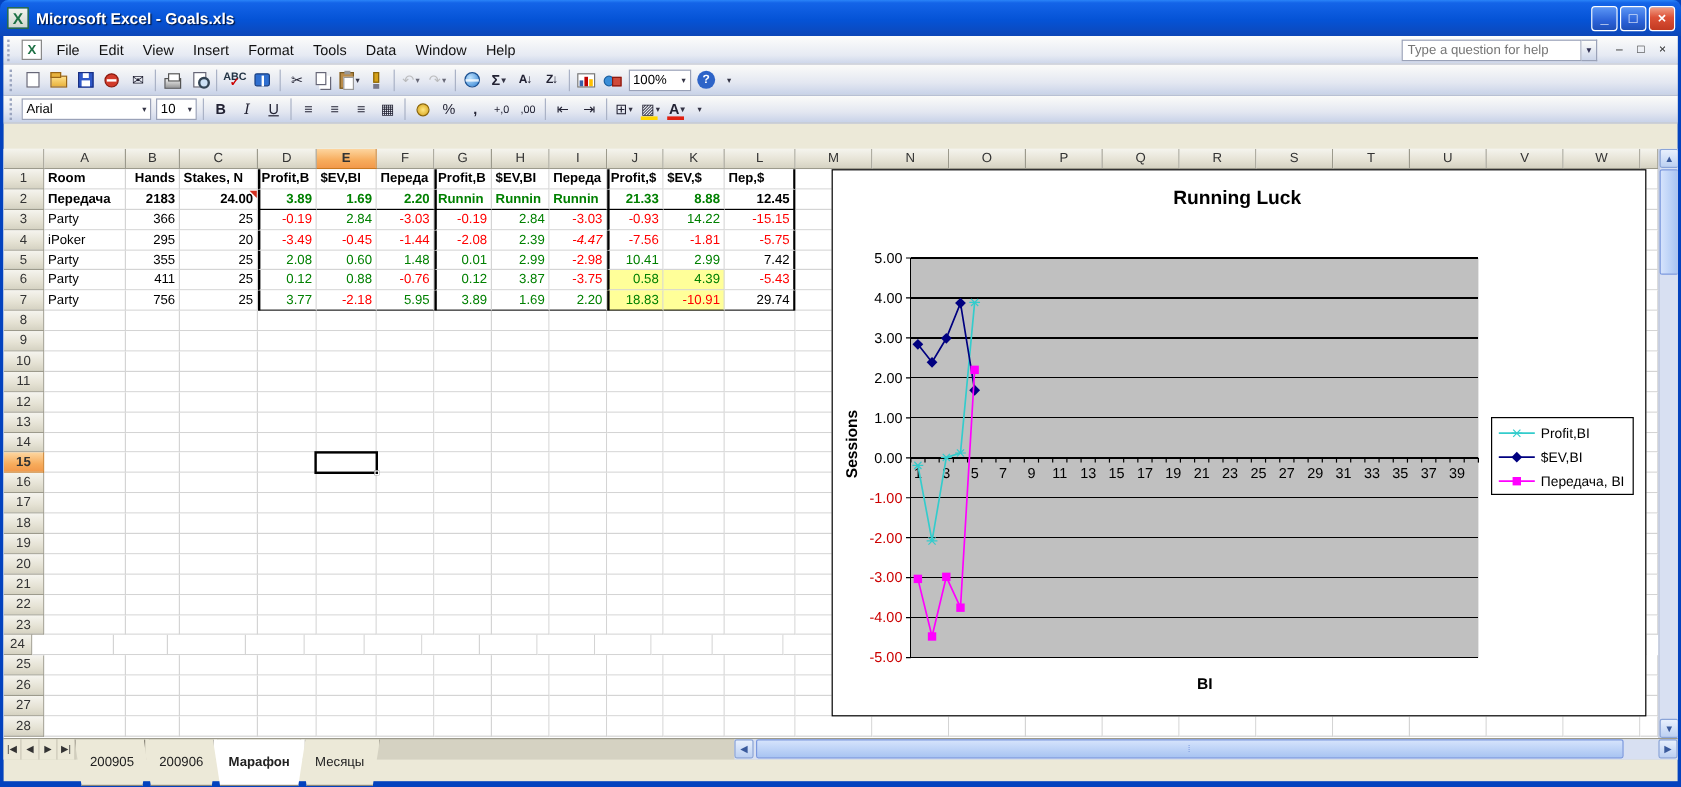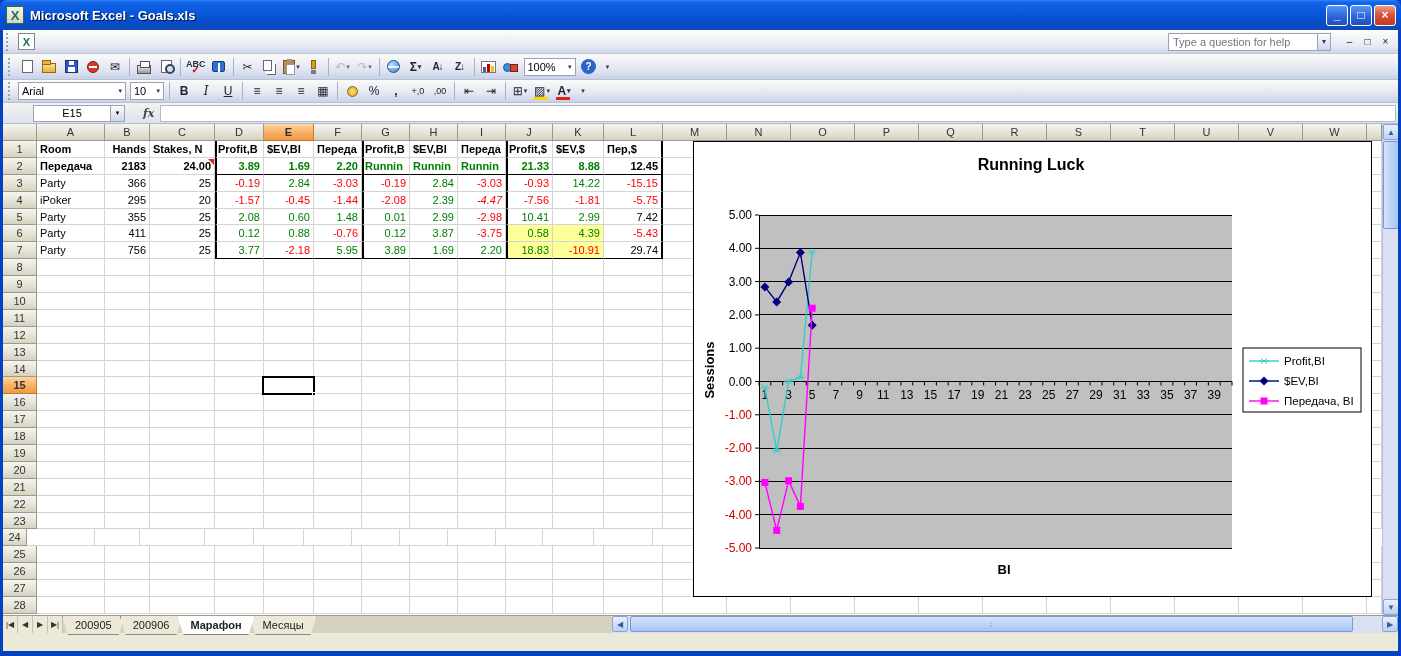--- a/index.html
+++ b/index.html
@@ -133,21 +133,21 @@
     color:#3A5A9C;font-size:8px;display:flex;align-items:center;justify-content:center;}
   .vthumb{position:absolute;left:0;top:17px;width:16px;height:88px;background:linear-gradient(90deg,#D5E3FC,#A8C4F2);
     border:1px solid #7A98DF;border-radius:2px;}
   .vscroll .down{position:absolute;bottom:0;}
 
   
   .tabbar{position:absolute;left:0;top:585px;width:1395px;height:18px;background:#D5D2C2;display:flex;align-items:stretch;
     border-top:1px solid #9C9A8C;font-size:11px;}
   .tnav{width:15px;display:flex;align-items:center;justify-content:center;font-size:8px;color:#333;background:#ECE9D8;
     border-right:1px solid #C5C2B2;}
-  .stab{padding:9px 12px;display:flex;align-items:center;background:#ECE9D8;border:1px solid #8A867A;border-top:none;
+  .stab{padding:19px 12px;display:flex;align-items:center;background:#ECE9D8;border:1px solid #8A867A;border-top:none;
     clip-path:polygon(0 0,100% 0,calc(100% - 6px) 100%,6px 100%);margin-left:-5px;color:#222;}
   .stab.active{background:#fff;font-weight:bold;z-index:2;}
   .hscroll{margin-left:auto;position:relative;width:786px;background:#D8E0F2;display:flex;align-items:center;}
   .hthumb{position:absolute;left:18px;top:0;width:723px;height:16px;background:linear-gradient(#D5E3FC,#A8C4F2);
     border:1px solid #7A98DF;border-radius:2px;display:flex;align-items:center;justify-content:center;color:#7A98DF;font-size:8px;letter-spacing:1px;}
   .hscroll .sbtn{position:absolute;top:0;} .hscroll .left{left:0;} .hscroll .right{right:0;}
 
   
   .statusbar{position:absolute;left:0;top:603px;width:1395px;height:18px;background:#ECE9D8;border-top:1px solid #fff;
     box-shadow:0 -2px 0 #C8C5B2;display:flex;align-items:center;font-size:12px;color:#222;}
@@ -167,20 +167,31 @@
     <div class="wbtn">□</div>
     <div class="wbtn close">×</div>
   </div>
 </div>
 
 <div class="client">
 
   <div class="menubar">
     <div class="mgrip"></div>
     <div class="wb-logo">X</div>
+    <div id="menu-host" style="display:flex;">
+        <span class="mitem">File</span>
+        <span class="mitem">Edit</span>
+        <span class="mitem">View</span>
+        <span class="mitem">Insert</span>
+        <span class="mitem">Format</span>
+        <span class="mitem">Tools</span>
+        <span class="mitem">Data</span>
+        <span class="mitem">Window</span>
+        <span class="mitem">Help</span>
+      </div>
     <div class="helpbox">
       <input placeholder="Type a question for help" style="">
       <div class="mini-drop">▾</div>
     </div>
     <div class="docbtns">
       <div class="dbtn">–</div>
       <div class="dbtn">□</div>
       <div class="dbtn">×</div>
     </div>
   </div>
@@ -338,26 +349,20 @@
         </div>
     <div class="tbtn bld">
           <span>A</span>
           <span class="clrbar" style="background:#E02010"></span>
           <span class="drop">▾</span>
         </div>
     <div class="tb-more">▾</div>
   </div>
     </div>
 
-  <div class="formulabar">
-    <div class="namebox">E15</div>
-    <div class="name-drop">▾</div>
-    <div class="fxbtn">fx</div>
-    <div class="formulafield"></div>
-  </div>
 
   <div class="sheet">
     <div id="grid">
         <div class="g-row">
           <div class="g-corner" style="width: 34px; height: 17px;"></div>
           <div class="g-colhdr" style="width: 68px; height: 17px;">A</div>
           <div class="g-colhdr" style="width: 45px; height: 17px;">B</div>
           <div class="g-colhdr" style="width: 65px; height: 17px;">C</div>
           <div class="g-colhdr" style="width: 49px; height: 17px;">D</div>
           <div class="g-colhdr selhdr" style="width: 50px; height: 17px;">E</div>
@@ -460,21 +465,21 @@
           <div class="g-cell" style="width: 64px; height: 16.9px;"></div>
           <div class="g-cell" style="width: 64px; height: 16.9px;"></div>
           <div class="g-cell" style="width: 64px; height: 16.9px;"></div>
           <div class="g-cell" style="width: 15px; height: 16.9px;"></div>
         </div>
         <div class="g-row">
           <div class="g-rowhdr" style="width: 34px; height: 16.9px;">4</div>
           <div class="g-cell al" style="width: 68px; height: 16.9px;">iPoker</div>
           <div class="g-cell ar" style="width: 45px; height: 16.9px;">295</div>
           <div class="g-cell ar" style="width: 65px; height: 16.9px;">20</div>
-          <div class="g-cell ar cr bl" style="width: 49px; height: 16.9px;">-1.57</div>
+          <div class="g-cell ar cr bl" style="width: 49px; height: 16.9px;">-3.49</div>
           <div class="g-cell ar cr" style="width: 50px; height: 16.9px;">-0.45</div>
           <div class="g-cell ar cr" style="width: 48px; height: 16.9px;">-1.44</div>
           <div class="g-cell ar cr bl" style="width: 48px; height: 16.9px;">-2.08</div>
           <div class="g-cell ar cg" style="width: 48px; height: 16.9px;">2.39</div>
           <div class="g-cell ar cr" style="width: 48px; height: 16.9px; font-style: italic;">-4.47</div>
           <div class="g-cell ar cr bl" style="width: 47px; height: 16.9px;">-7.56</div>
           <div class="g-cell ar cr" style="width: 51px; height: 16.9px;">-1.81</div>
           <div class="g-cell ar cr brd" style="width: 59px; height: 16.9px;">-5.75</div>
           <div class="g-cell" style="width: 64px; height: 16.9px;"></div>
           <div class="g-cell" style="width: 64px; height: 16.9px;"></div>

